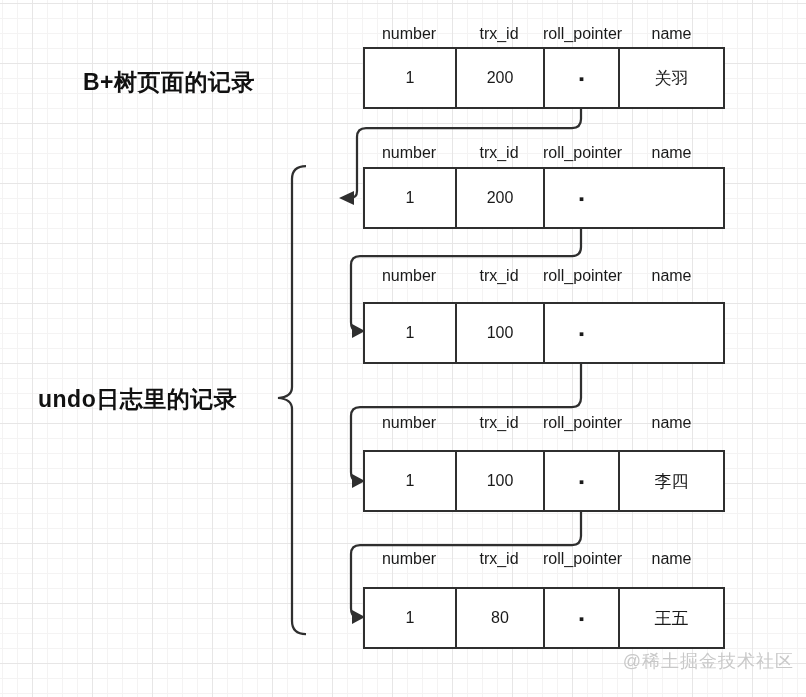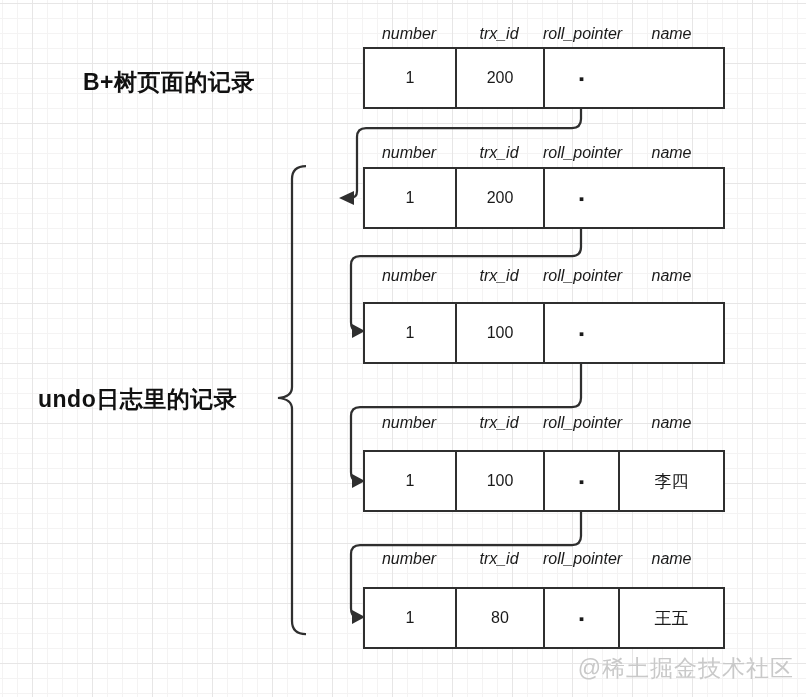--- a/index.html
+++ b/index.html
@@ -17,38 +17,38 @@
     color:#111111;
   }
   .big-label{
     position:absolute;font-size:23px;font-weight:bold;white-space:nowrap;
     letter-spacing:0.5px;
   }
   .hdr-row{
     position:absolute;left:363px;width:362px;height:19px;display:flex;
   }
   .hdr-row span{
-    display:block;text-align:center;font-size:16px;line-height:19px;color:#1a1a1a;font-style:italic;
+    display:block;text-align:center;font-size:16px;line-height:19px;color:#1a1a1a;
   }
   .h0{width:92px}.h1{width:88px}.h2{width:75px}.h3{width:107px}
   .tbl-row{
     position:absolute;left:363px;width:362px;height:62px;display:flex;
     border:2px solid #2f2f2f;background:#ffffff;box-sizing:border-box;
   }
   .cell{
     box-sizing:border-box;display:flex;align-items:center;justify-content:center;
     font-size:16px;color:#1a1a1a;
   }
   .c0{width:90px}.c1{width:88px}.c2{width:75px}.c3{width:105px}
   .c1,.c2,.c3{border-left:2px solid #2f2f2f;text-align:center;}
   .c3{font-size:17px;}
   .c2{font-size:15px;line-height:1;}
   .svg-layer{position:absolute;left:0;top:0;pointer-events:none;}
   .watermark{
-    position:absolute;right:12px;bottom:13px;font-size:23px;color:#c9c9c9;
+    position:absolute;right:12px;bottom:24px;font-size:18px;color:#c9c9c9;
     letter-spacing:1px;
   }
 </style>
 </head>
 <body>
 
 <div class="canvas">
 
   <div class="big-label" style="left:83px;top:67px">B+树页面的记录</div>
   <div class="big-label" style="left:38px;top:384px">undo日志里的记录</div>
@@ -56,20 +56,21 @@
   <div class="hdr-row" style="top:24px">
     <span class="h0">number</span>
     <span class="h1">trx_id</span>
     <span class="h2">roll_pointer</span>
     <span class="h3">name</span>
   </div>
   <div class="tbl-row" style="top:47px">
     <div class="cell c0">1</div>
     <div class="cell c1">200</div>
     <div class="cell c2">▪</div>
+    <div class="cell c3">关羽</div>
   </div>
 
   <div class="hdr-row" style="top:143px">
     <span class="h0">number</span>
     <span class="h1">trx_id</span>
     <span class="h2">roll_pointer</span>
     <span class="h3">name</span>
   </div>
   <div class="tbl-row" style="top:167px">
     <div class="cell c0">1</div>

